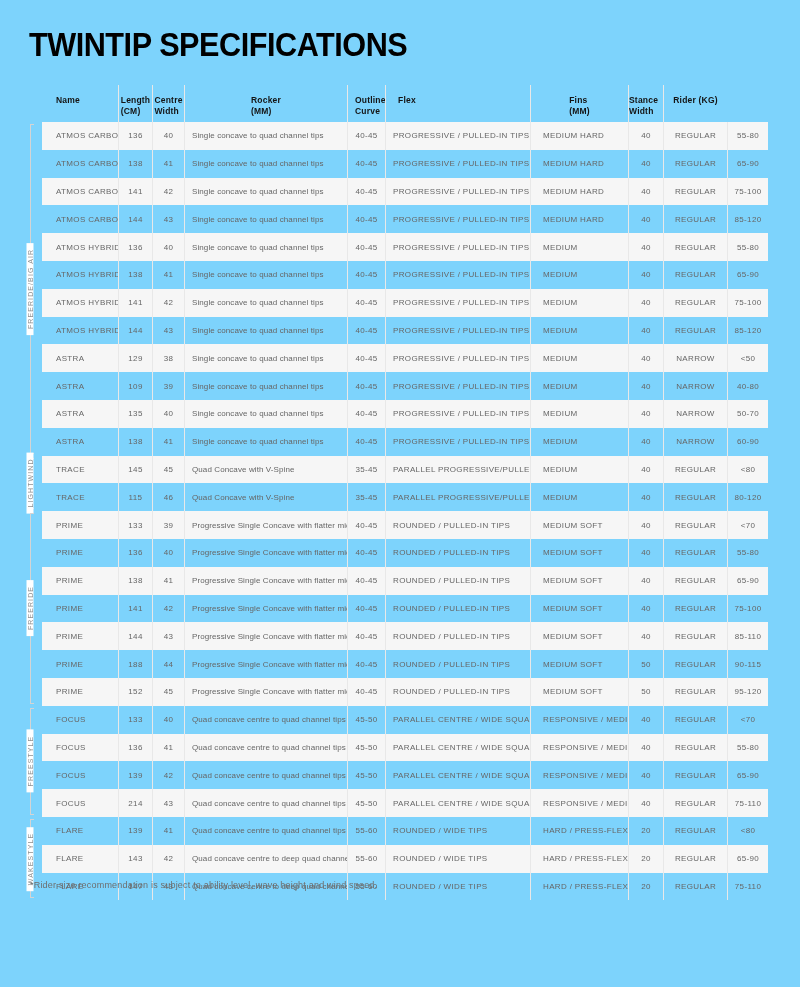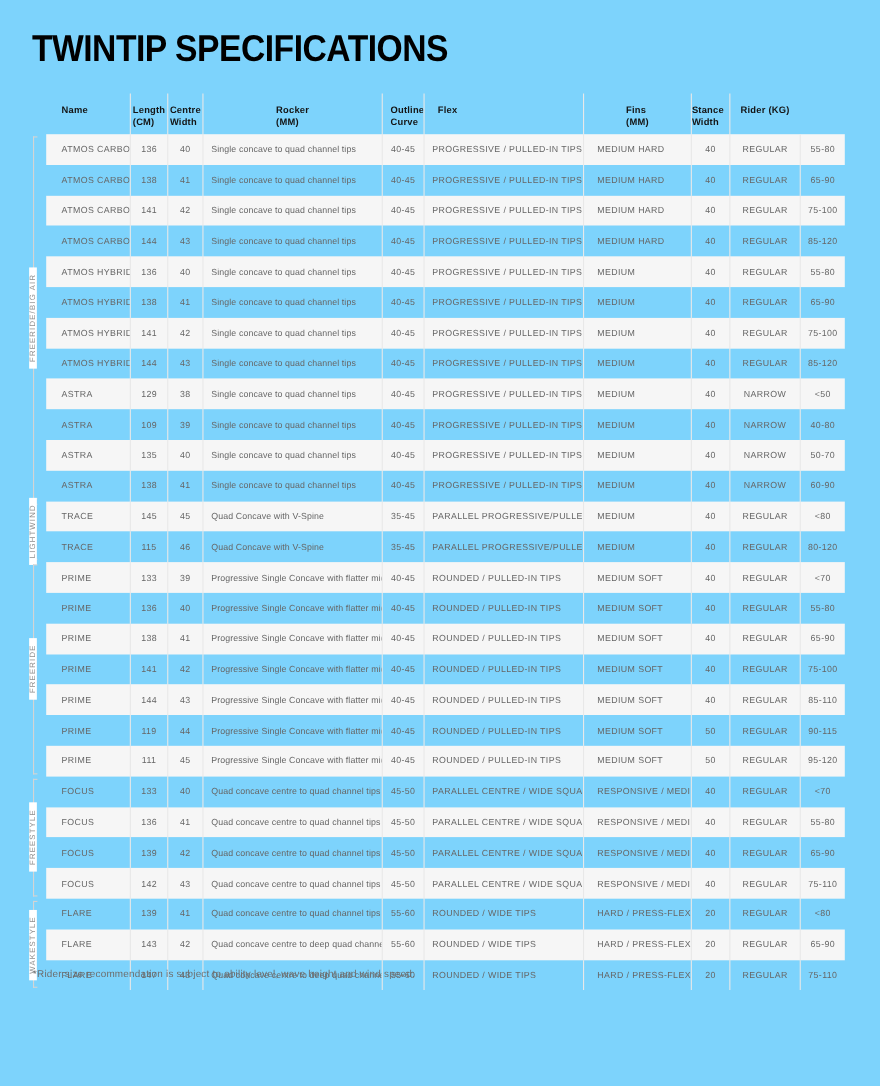--- a/index.html
+++ b/index.html
@@ -346,33 +346,33 @@
               <div class="cell c-left-sm c-shape">Progressive Single Concave with flatter middle</div>
               <div class="cell c-center">40-45</div>
               <div class="cell c-left-sm">ROUNDED / PULLED-IN TIPS</div>
               <div class="cell c-left-flex">MEDIUM SOFT</div>
               <div class="cell c-center">40</div>
               <div class="cell c-center">REGULAR</div>
               <div class="cell c-center">85-110</div>
             </div>
             <div class="grid-row row">
               <div class="cell c-left-name">PRIME</div>
-              <div class="cell c-center">119</div>
+              <div class="cell c-center">188</div>
               <div class="cell c-center">44</div>
               <div class="cell c-left-sm c-shape">Progressive Single Concave with flatter middle</div>
               <div class="cell c-center">40-45</div>
               <div class="cell c-left-sm">ROUNDED / PULLED-IN TIPS</div>
               <div class="cell c-left-flex">MEDIUM SOFT</div>
               <div class="cell c-center">50</div>
               <div class="cell c-center">REGULAR</div>
               <div class="cell c-center">90-115</div>
             </div>
             <div class="grid-row row striped">
               <div class="cell c-left-name">PRIME</div>
-              <div class="cell c-center">111</div>
+              <div class="cell c-center">152</div>
               <div class="cell c-center">45</div>
               <div class="cell c-left-sm c-shape">Progressive Single Concave with flatter middle</div>
               <div class="cell c-center">40-45</div>
               <div class="cell c-left-sm">ROUNDED / PULLED-IN TIPS</div>
               <div class="cell c-left-flex">MEDIUM SOFT</div>
               <div class="cell c-center">50</div>
               <div class="cell c-center">REGULAR</div>
               <div class="cell c-center">95-120</div>
             </div>
           </div>
@@ -414,21 +414,21 @@
               <div class="cell c-left-sm c-shape">Quad concave centre to quad channel tips</div>
               <div class="cell c-center">45-50</div>
               <div class="cell c-left-sm">PARALLEL CENTRE / WIDE SQUARE TIPS</div>
               <div class="cell c-left-flex">RESPONSIVE / MEDIUM</div>
               <div class="cell c-center">40</div>
               <div class="cell c-center">REGULAR</div>
               <div class="cell c-center">65-90</div>
             </div>
             <div class="grid-row row striped">
               <div class="cell c-left-name">FOCUS</div>
-              <div class="cell c-center">142</div>
+              <div class="cell c-center">214</div>
               <div class="cell c-center">43</div>
               <div class="cell c-left-sm c-shape">Quad concave centre to quad channel tips</div>
               <div class="cell c-center">45-50</div>
               <div class="cell c-left-sm">PARALLEL CENTRE / WIDE SQUARE TIPS</div>
               <div class="cell c-left-flex">RESPONSIVE / MEDIUM</div>
               <div class="cell c-center">40</div>
               <div class="cell c-center">REGULAR</div>
               <div class="cell c-center">75-110</div>
             </div>
           </div>

